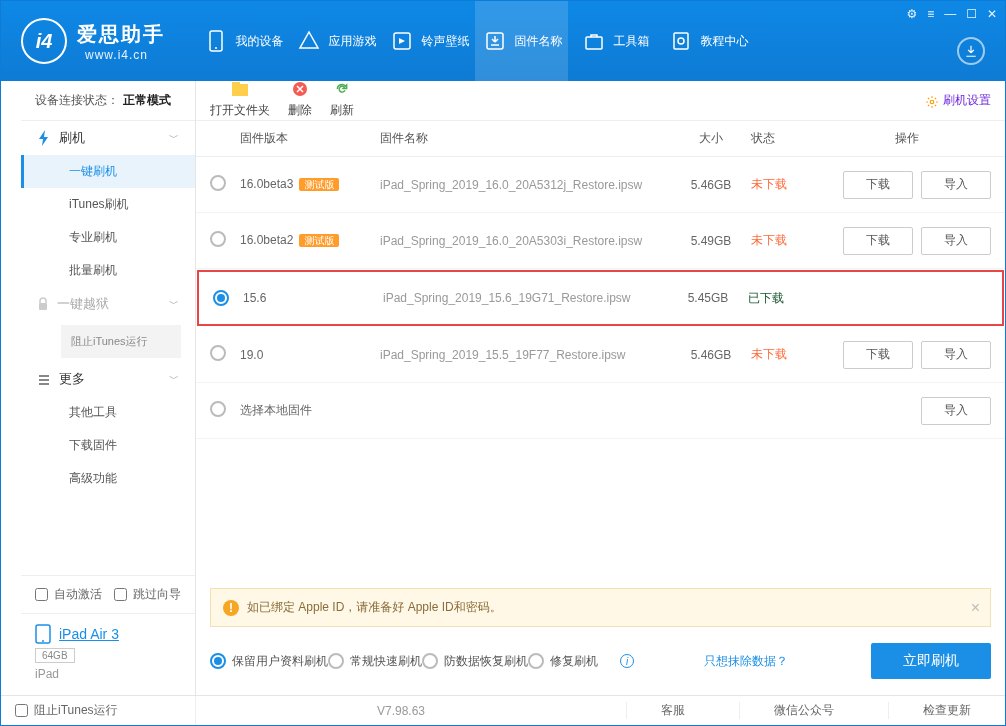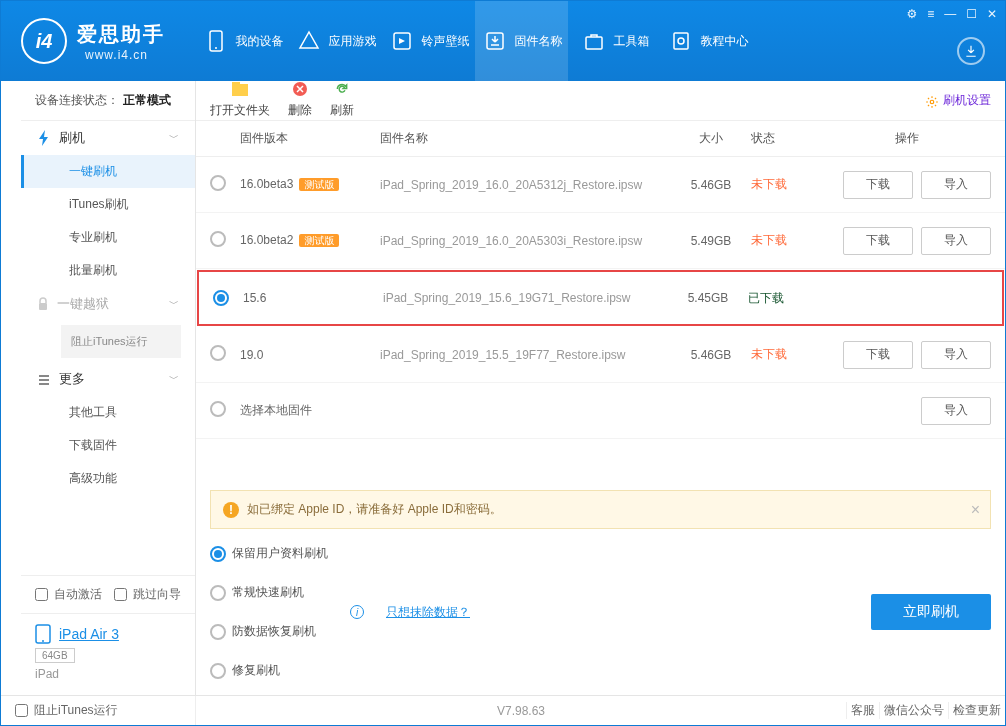--- a/index.html
+++ b/index.html
@@ -61,28 +61,28 @@
 .status-und { color: #ff6a3a; }
 .status-done { color: #14532d; }
 .op-btn { width: 70px; height: 28px; border: 1px solid #ccc; background: #fff; color: #555; font-size: 12px; border-radius: 2px; cursor: pointer; margin-left: 8px; }
 
 .warning-bar { margin: 10px 14px 0; background: #fff8e6; border: 1px solid #f2e2b2; padding: 10px 12px; display: flex; align-items: center; font-size: 12px; color: #8a6d3b; gap: 8px; position: relative; }
 .warning-bar .close-x { position: absolute; right: 10px; color: #bbb; cursor: pointer; font-size: 16px; }
 
 .option-row { padding: 16px 14px; display: flex; align-items: center; gap: 22px; font-size: 12px; color: #555; }
 .opt { display: flex; align-items: center; gap: 6px; cursor: pointer; }
 .info-i { width: 14px; height: 14px; border: 1px solid #1b8fe6; border-radius: 50%; color: #1b8fe6; display: inline-flex; align-items: center; justify-content: center; font-size: 10px; font-style: italic; }
-.erase-link { color: #1b8fe6; text-decoration: underline; cursor: pointer; }
+.erase-link { color: #1b8fe6; cursor: pointer; margin-left: 48px; }
 .flash-btn { margin-left: auto; width: 120px; height: 36px; background: #1b8fe6; color: #fff; border: none; font-size: 14px; border-radius: 2px; cursor: pointer; }
 
 .footer { height: 30px; border-top: 1px solid #e5e5e5; display: flex; align-items: center; font-size: 12px; color: #666; }
 .footer .f-left { display: flex; align-items: center; gap: 6px; padding: 0 14px; width: 195px; border-right: 1px solid #eee; height: 100%; }
 .footer .f-right { display: flex; align-items: center; flex: 1; }
 .footer .ver { margin: 0 auto; color: #999; }
-.footer .f-link { padding: 0 4px; cursor: pointer; height: 100%; display: flex; align-items: center; border-left: 1px solid #eee; }
+.footer .f-link { padding: 0 34px; cursor: pointer; height: 100%; display: flex; align-items: center; border-left: 1px solid #eee; margin-left: 20px; }
 
 .chev { font-size: 10px; color: #999; margin-left: auto; }
 svg { display: block; }
 </style>
 </head>
 <body>
 
 <div class="titlebar">
   <div class="logo-area">
     <div class="logo-circle">i4</div>
@@ -308,21 +308,21 @@
     <div class="warning-bar">
       <svg width="16" height="16">
           <circle cx="8" cy="8" r="8" fill="#f5a623"></circle>
           <text x="8" y="12" text-anchor="middle" fill="#fff" font-size="12" font-weight="bold">!</text>
         </svg>
       <span>如已绑定 Apple ID，请准备好 Apple ID和密码。</span>
       <span class="close-x">×</span>
     </div>
 
     <div class="option-row">
-      <div id="opts" style="display: flex; gap: 22px; flex-direction: column;">
+      <div id="opts" style="display: flex; ">
           <div class="opt">
             <span class="radio-o selected"></span>
             <span>保留用户资料刷机</span>
           </div>
           <div class="opt">
             <span class="radio-o"></span>
             <span>常规快速刷机</span>
           </div>
           <div class="opt">
             <span class="radio-o"></span>

